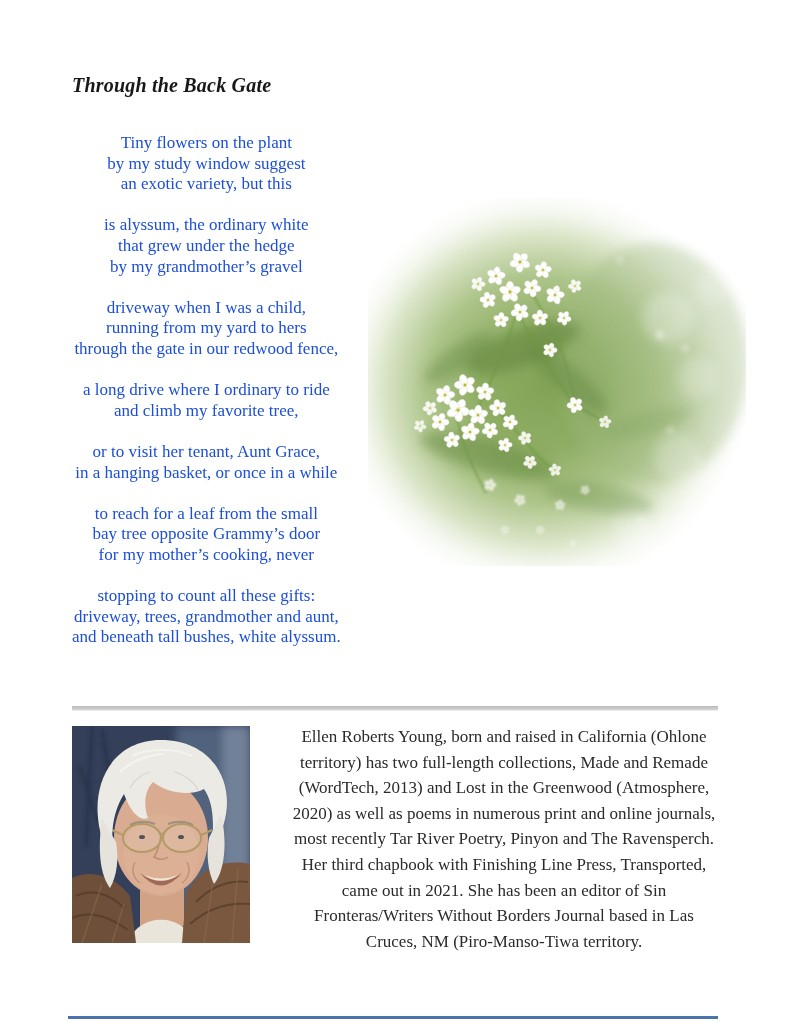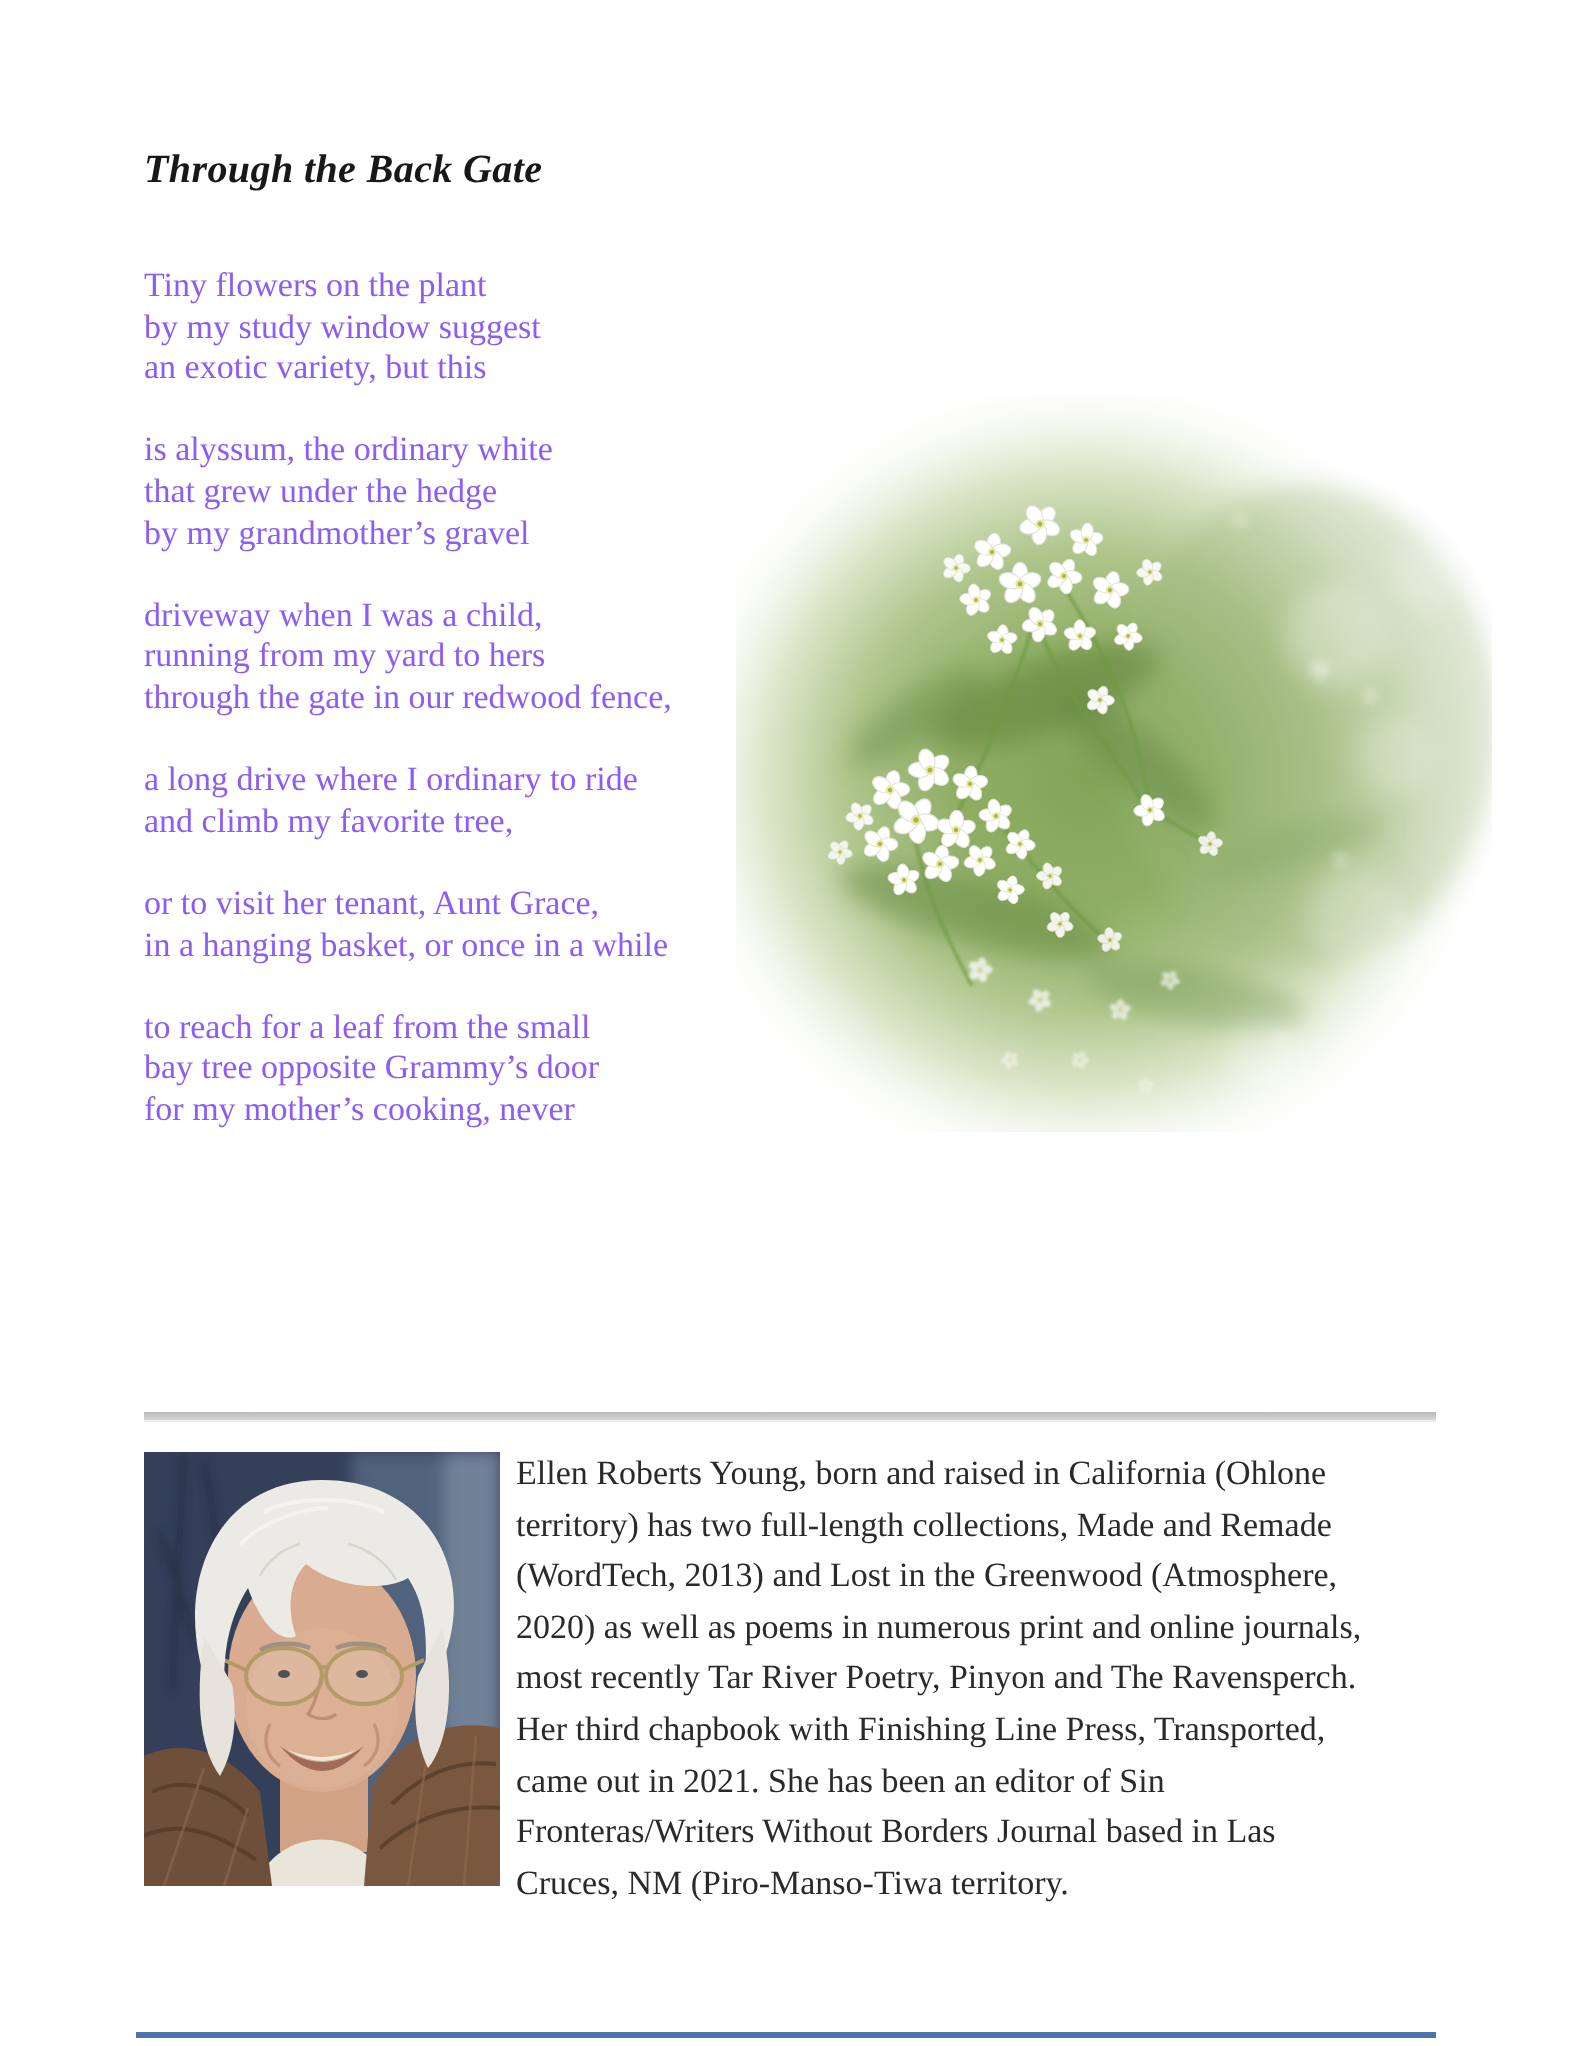--- a/index.html
+++ b/index.html
@@ -17,21 +17,22 @@
     margin: 0;
     font-size: 20px; font-weight: bold; font-style: italic;
     letter-spacing: 0.2px;
     color: #181818;
   }
 
   .poem {
     position: absolute; left: 72px; top: 133px;
     font-size: 17px; line-height: 20.6px;
     z-index: 3;
-    color: #8b5cf6;
+    color: #1d4ed8;
+    text-align: center;
   }
   .stanza { margin: 0 0 20.6px 0; }
   .poem-line { white-space: pre; }
 
   .flower-photo {
     position: absolute; left: 368px; top: 198px;
     width: 378px; height: 368px;
     z-index: 1;
   }
 
@@ -47,21 +48,21 @@
     width: 178px; height: 217px;
     overflow: hidden;
   }
 
   .bio-text {
     position: absolute; left: 258px; top: 724px;
     width: 492px;
     font-size: 17px; line-height: 25.6px;
     color: #2a2a2a;
   }
-  .bio-line { white-space: pre; }
+  .bio-line { white-space: pre; text-align: center; }
 
   .bottom-rule {
     position: absolute; left: 68px; top: 1016px;
     width: 650px; height: 3px;
     background: #4a72ae;
   }
 </style>
 </head>
 <body>
 
@@ -90,20 +91,25 @@
       <div class="poem-line">and climb my favorite tree,</div>
     </div>
     <div class="stanza">
       <div class="poem-line">or to visit her tenant, Aunt Grace,</div>
       <div class="poem-line">in a hanging basket, or once in a while</div>
     </div>
     <div class="stanza">
       <div class="poem-line">to reach for a leaf from the small</div>
       <div class="poem-line">bay tree opposite Grammy’s door</div>
       <div class="poem-line">for my mother’s cooking, never</div>
+    </div>
+    <div class="stanza">
+      <div class="poem-line">stopping to count all these gifts:</div>
+      <div class="poem-line">driveway, trees, grandmother and aunt,</div>
+      <div class="poem-line">and beneath tall bushes, white alyssum.</div>
     </div>
   </div>
 
   <div class="flower-photo">
     <svg width="378" height="368" viewBox="0 0 378 368" xmlns="http://www.w3.org/2000/svg">
       <defs>
         <radialGradient id="bgGrad" cx="46%" cy="52%" r="56%">
           <stop offset="0%" stop-color="#83a557"></stop>
           <stop offset="30%" stop-color="#8fae64"></stop>
           <stop offset="55%" stop-color="#aec58b"></stop>

